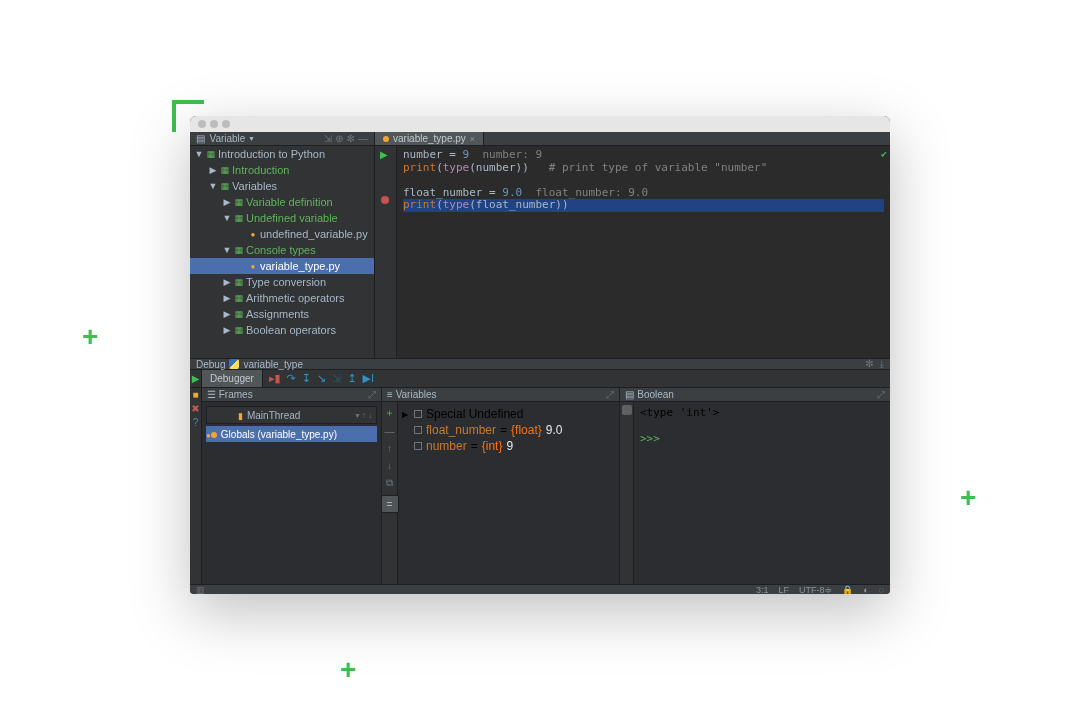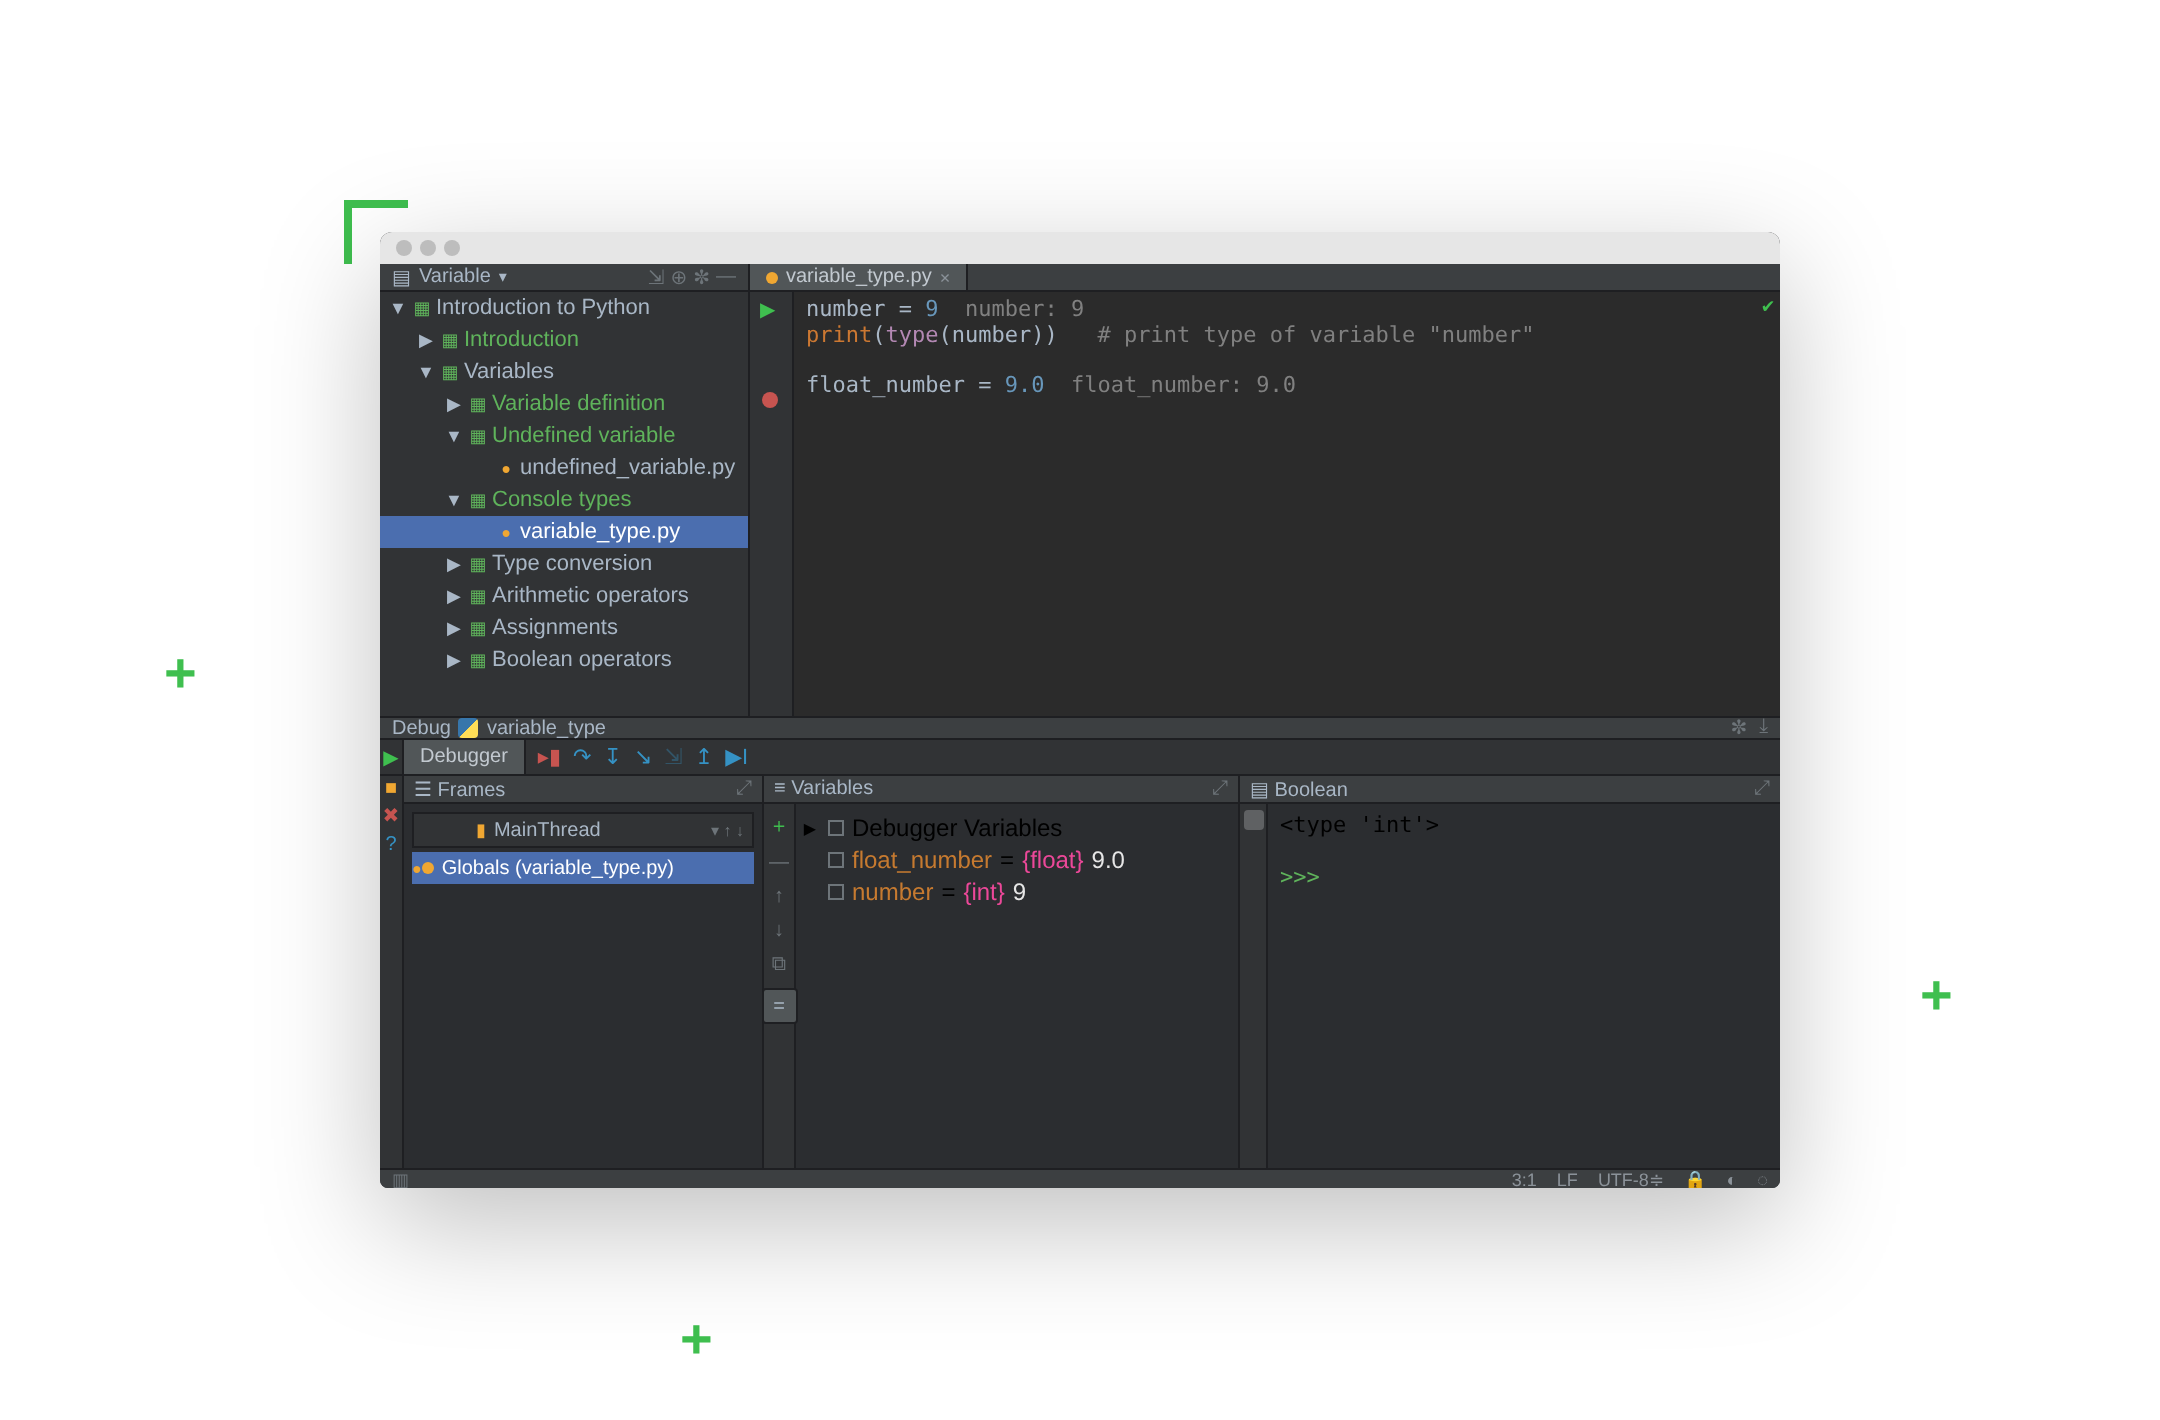--- a/index.html
+++ b/index.html
@@ -240,21 +240,21 @@
     width:16px;
     background:#313335;
     border-right:1px solid #1e1f22;
     display:flex;flex-direction:column;align-items:center;gap:6px;
     padding-top:4px;
     color:#6d7479;font-size:10px;
   }
   .var-body{flex:1;padding:4px 4px 4px 2px;}
   .var-row{display:flex;align-items:center;gap:4px;height:16px;}
   .vatt{color:#c67a30;}
-  .vtype{color:#ec4899;}
+  .vtype{color:#f97316;}
   .vval{color:#e6e6e6;}
   .console{width:270px;}
   .console-body{
     font-family: Menlo,Consolas,monospace;
     font-size:11px;
     padding:4px 6px;
     position:relative;
   }
   .console-body .line{white-space:pre;}
   .cprompt{color:#5fb35b;}
@@ -394,20 +394,21 @@
         <div class="gutter">
           <span class="run-tri">▶</span>
           <span class="bp"></span>
         </div>
         <div class="code">
           <span class="gcheck">✔</span>
           <div class="line"><span>number = </span><span class="num">9</span><span class="cmt">  number: 9</span></div>
           <div class="line"><span class="kw">print</span><span>(</span><span class="fn">type</span><span>(number))   </span><span class="cmt"># print type of variable "number"</span></div>
           <div class="line">&nbsp;</div>
           <div class="line"><span>float_number = </span><span class="num">9.0</span><span class="cmt">  float_number: 9.0</span></div>
+          <div class="line selline"><span class="kw">print</span><span>(</span><span class="fn">type</span><span>(float_number))</span></div>
         </div>
       </div>
     </div>
   </div>
 
   <div class="debug-hdr">
     <div class="left">
       <span>Debug</span>
       <span class="py-badge"></span>
       <span>variable_type</span>
@@ -476,21 +477,21 @@
           <span>—</span>
           <span>↑</span>
           <span>↓</span>
           <span>⧉</span>
           <div class="calc-ico">=</div>
         </div>
         <div class="var-body" id="var-rows">
             <div class="var-row">
               <span style="width: 10px; text-align: center; font-size: 8px;">▶</span>
               <span><span style="display:inline-block;width:8px;height:8px;border:1px solid #6d7479;"></span></span>
-              <span>Debugger Variables</span>
+              <span>Special Undefined</span>
             </div>
             <div class="var-row">
               <span style="width: 10px; text-align: center; font-size: 8px;"></span>
               <span><span style="display:inline-block;width:8px;height:8px;border:1px solid #6d7479;"></span></span>
               <span class="vatt">float_number</span>
               <span> = </span>
               <span class="vtype">{float}</span>
               <span class="vval"> 9.0</span>
             </div>
             <div class="var-row">

